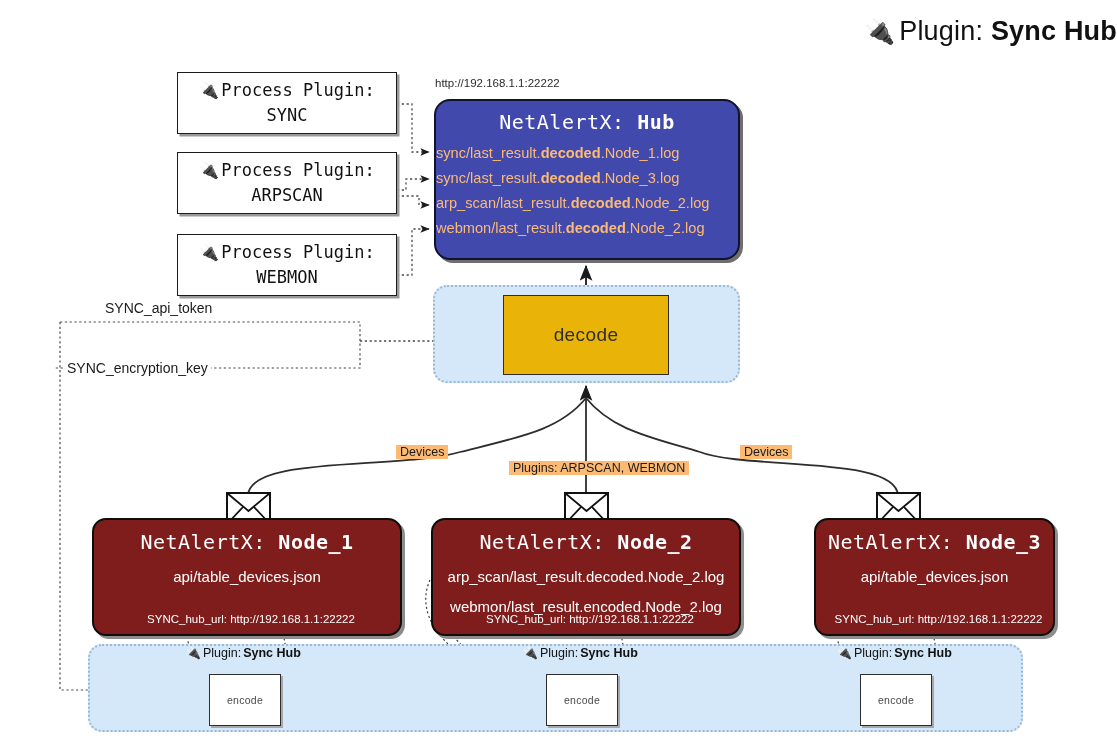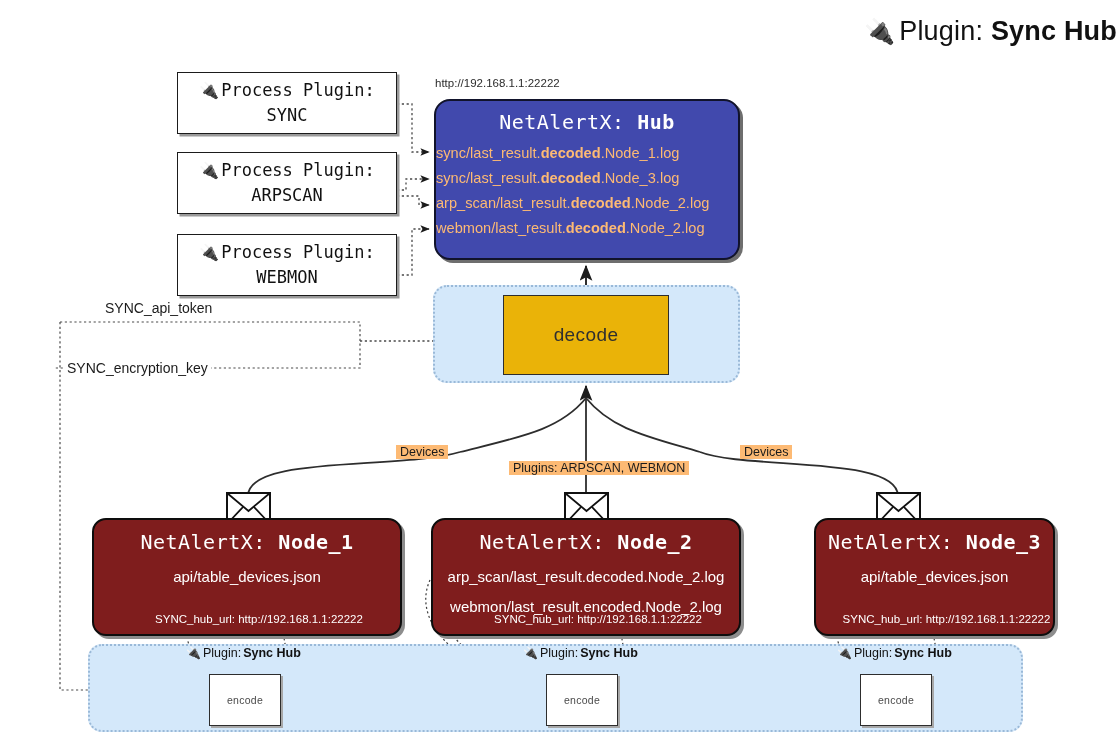--- a/index.html
+++ b/index.html
@@ -93,21 +93,21 @@
   }
   .node .ntitle{
     text-align:center;margin-top:10px;
     font-family:"DejaVu Sans Mono","Liberation Mono",monospace;
     font-size:20px;letter-spacing:.5px;
   }
   .node .ntitle b{font-weight:bold;}
   .node .nline{text-align:center;font-size:15px;line-height:1.72;margin-top:10px;}
   .node .nline.tight{margin-top:4px;}
   .node .nurl{
-    position:absolute;left:12px;bottom:9px;width:100%;text-align:center;
+    position:absolute;left:4px;bottom:9px;width:100%;text-align:center;
     font-size:11.5px;color:#ffffff;
   }
 
   
   .env{width:45px;height:33px;}
 
   
   .elabel{
     font-size:12.5px;color:#1b1b1b;background:#fdba74;padding:0 4px;white-space:nowrap;
   }

